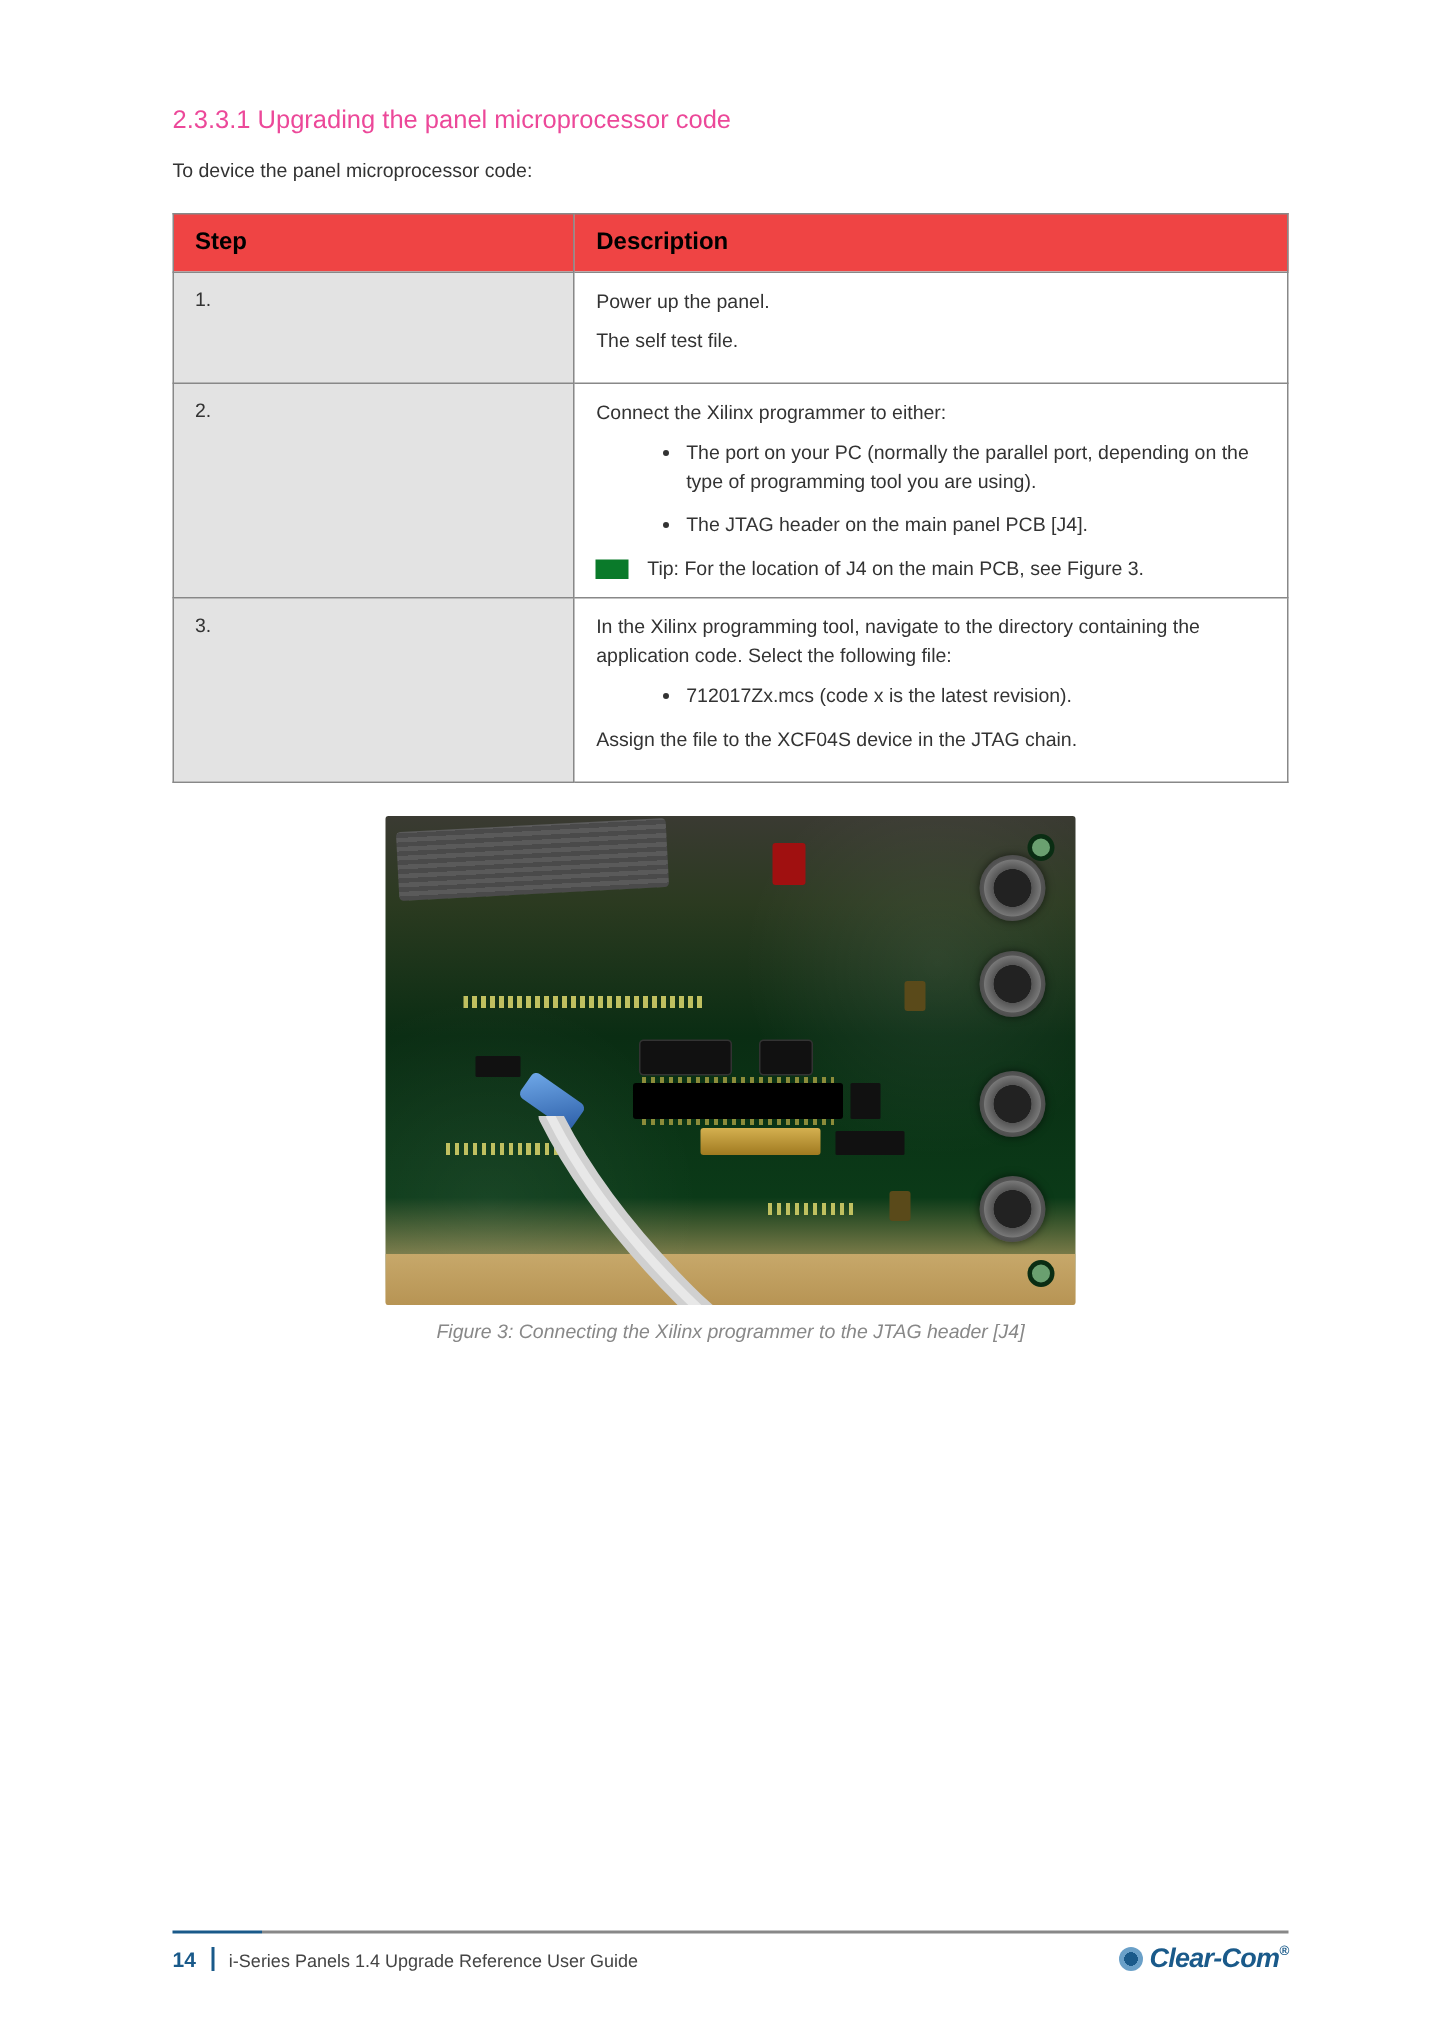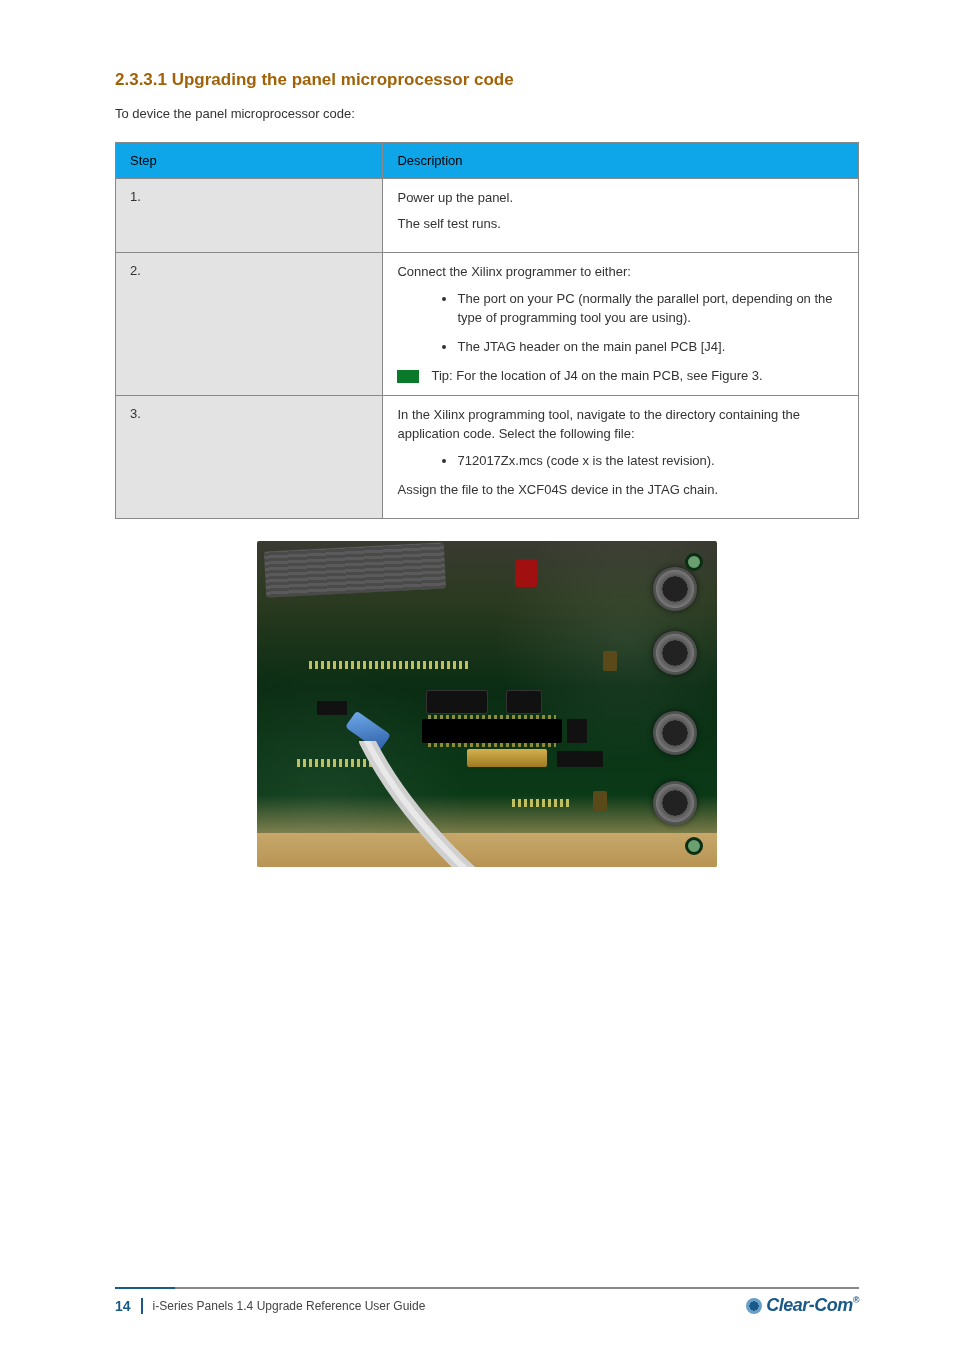--- a/index.html
+++ b/index.html
@@ -1,21 +1,21 @@
 <!DOCTYPE html>
 <html><head>
 <meta charset="utf-8">
 <style>
 * { box-sizing: border-box; margin: 0; padding: 0; }
 body { font-family: Arial, Helvetica, sans-serif; font-size: 13px; color: #333; width: 954px; margin: 0 auto; background: #fff; padding: 70px 95px 40px 115px; position: relative; min-height: 1350px; }
-.section-title { color: #a16207; font-size: 17px; font-weight: bold; margin-bottom: 14px; }
+.section-title { color: #ec4899; font-size: 17px; font-weight: normal; margin-bottom: 14px; }
 .intro { margin-bottom: 18px; line-height: 1.5; }
 table.steps { width: 100%; border-collapse: collapse; }
 table.steps th, table.steps td { border: 1px solid #888; padding: 10px 14px; text-align: left; vertical-align: top; }
-table.steps th { background: #0ea5e9; color: #000; font-weight: normal; font-size: 13px; }
+table.steps th { background: #ef4444; color: #000; font-weight: bold; font-size: 16px; }
 table.steps td { background: #e3e3e3; }
 table.steps td.desc { background: #fff; }
 .desc p { margin-bottom: 8px; line-height: 1.45; }
 .desc ul { list-style: disc; margin-left: 22px; margin-bottom: 8px; }
 .desc ul li { margin-bottom: 10px; line-height: 1.45; margin-left: 38px; }
 .sq { display:inline-block; width:22px; height:13px; background:#0a7a2a; vertical-align: middle; margin-right: 4px; }
 .tip-row { display: flex; align-items: flex-start; gap: 8px; }
 .tip-row .sq { flex-shrink: 0; margin-top: 3px; }
 .tip-row span { line-height: 1.45; }
 .caption { text-align: center; margin-top: 10px; color: #888; font-style: italic; font-size: 13px; }
@@ -45,21 +45,21 @@
 .sc1{left:300px;top:210px;width:46px;height:16px;} .sc2{left:310px;top:178px;width:20px;height:24px;} .sc3{left:60px;top:160px;width:30px;height:14px;}
 .pins{position:absolute;left:40px;top:218px;width:90px;height:8px;background:repeating-linear-gradient(90deg,#c0c060 0 3px,transparent 3px 6px);}
 .pins.p2{left:255px;top:258px;width:60px;}
 .pins.p3{left:52px;top:120px;width:160px;}
 .caps{position:absolute;width:14px;height:20px;background:#5a4a1a;border-radius:2px;}
 .caps.c1{right:100px;top:110px;} .caps.c2{right:110px;top:250px;}
 .wood{position:absolute;left:0;right:0;bottom:0;height:34px;background:linear-gradient(180deg,#c7a86a,#b79454);}
 .footer{position:absolute;left:115px;right:95px;bottom:34px;}
 .footer-line{height:2px;background:linear-gradient(90deg,#1a5a8a 0 60px,#888 60px 100%);margin-bottom:6px;}
 .footer-row{display:flex;justify-content:space-between;align-items:center;font-size:12px;color:#444;}
-.footer-left{display:flex;align-items:center;gap:10px;}
+.footer-left{display:flex;align-items:flex-end;gap:10px;}
 .page-no{color:#1a5a8a;font-weight:bold;font-size:14px;border-right:2px solid #1a5a8a;padding-right:10px;}
 .logo{display:flex;align-items:center;gap:4px;}
 .logo-mark{width:16px;height:16px;border-radius:50%;background:radial-gradient(circle,#1a5a8a 0 40%,#6aa0c8 41% 100%);position:relative;}
 .logo-text{font-weight:bold;font-style:italic;font-size:18px;color:#1a5a8a;letter-spacing:-0.5px;}
 .logo-text .r{font-size:9px;vertical-align:top;}
 </style>
 </head>
 <body>
 
 <h2 class="section-title">2.3.3.1 Upgrading the panel microprocessor code</h2>
@@ -70,21 +70,21 @@
     <tr>
       <th style="width:36%">Step</th>
       <th>Description</th>
     </tr>
   </thead>
   <tbody>
     <tr>
       <td>1.</td>
       <td class="desc">
         <p>Power up the panel.</p>
-        <p>The self test runs.</p>
+        <p>The self test file.</p>
       </td>
     </tr>
     <tr>
       <td>2.</td>
       <td class="desc">
         <p>Connect the Xilinx programmer to either:</p>
         <ul>
           <li>The port on your PC (normally the parallel port, depending on the type of programming tool you are using).</li>
           <li>The JTAG header on the main panel PCB [J4].</li>
         </ul>
@@ -129,20 +129,21 @@
     <div class="jack j3"></div>
     <div class="jack j4"></div>
     <div class="mount m1"></div>
     <div class="mount m2"></div>
     <div class="cable-tip"></div>
     <div class="cable"><svg viewBox="0 0 320 200">
           <path d="M70 0 Q 100 60 160 120 Q 220 180 320 200" stroke="#d0d0d0" stroke-width="16" fill="none" stroke-linecap="round"></path>
           <path d="M70 0 Q 100 60 160 120 Q 220 180 320 200" stroke="#ffffff" stroke-width="6" fill="none" stroke-linecap="round" opacity="0.5"></path>
         </svg></div>
   </div>
+  <div class="caption">Figure 3: Connecting the Xilinx programmer to the JTAG header [J4]</div>
 </div>
 
 <div class="footer">
   <div class="footer-line"></div>
   <div class="footer-row">
     <div class="footer-left">
       <span class="page-no">14</span>
       <span>i-Series Panels 1.4 Upgrade Reference User Guide</span>
     </div>
     <div class="logo">

